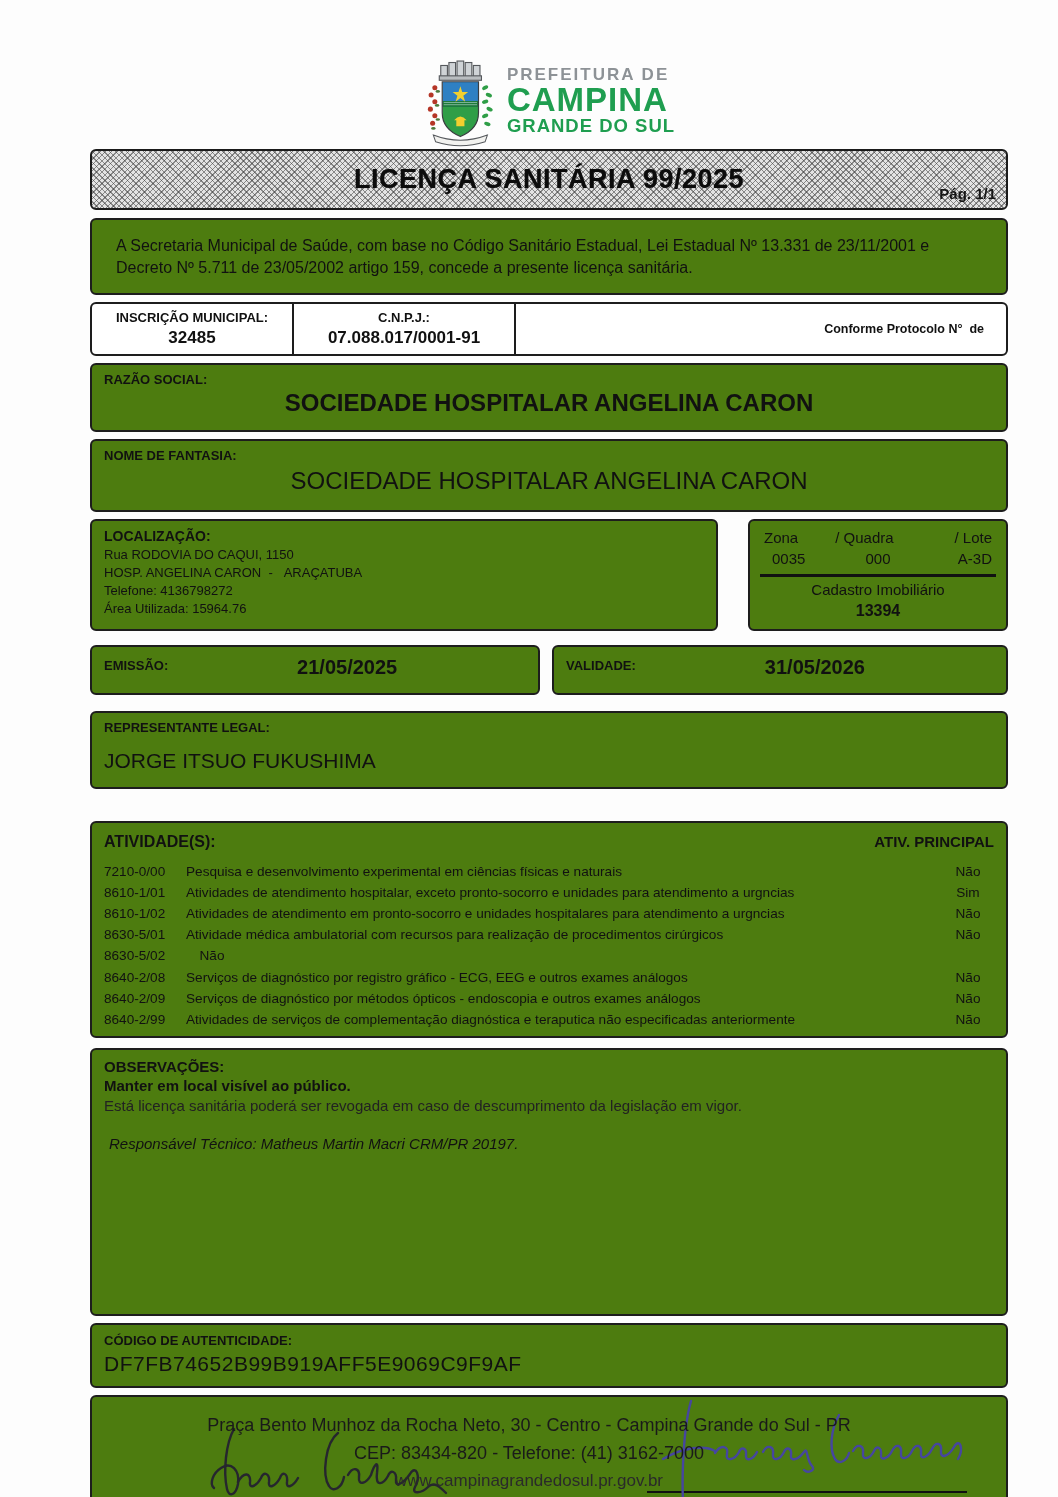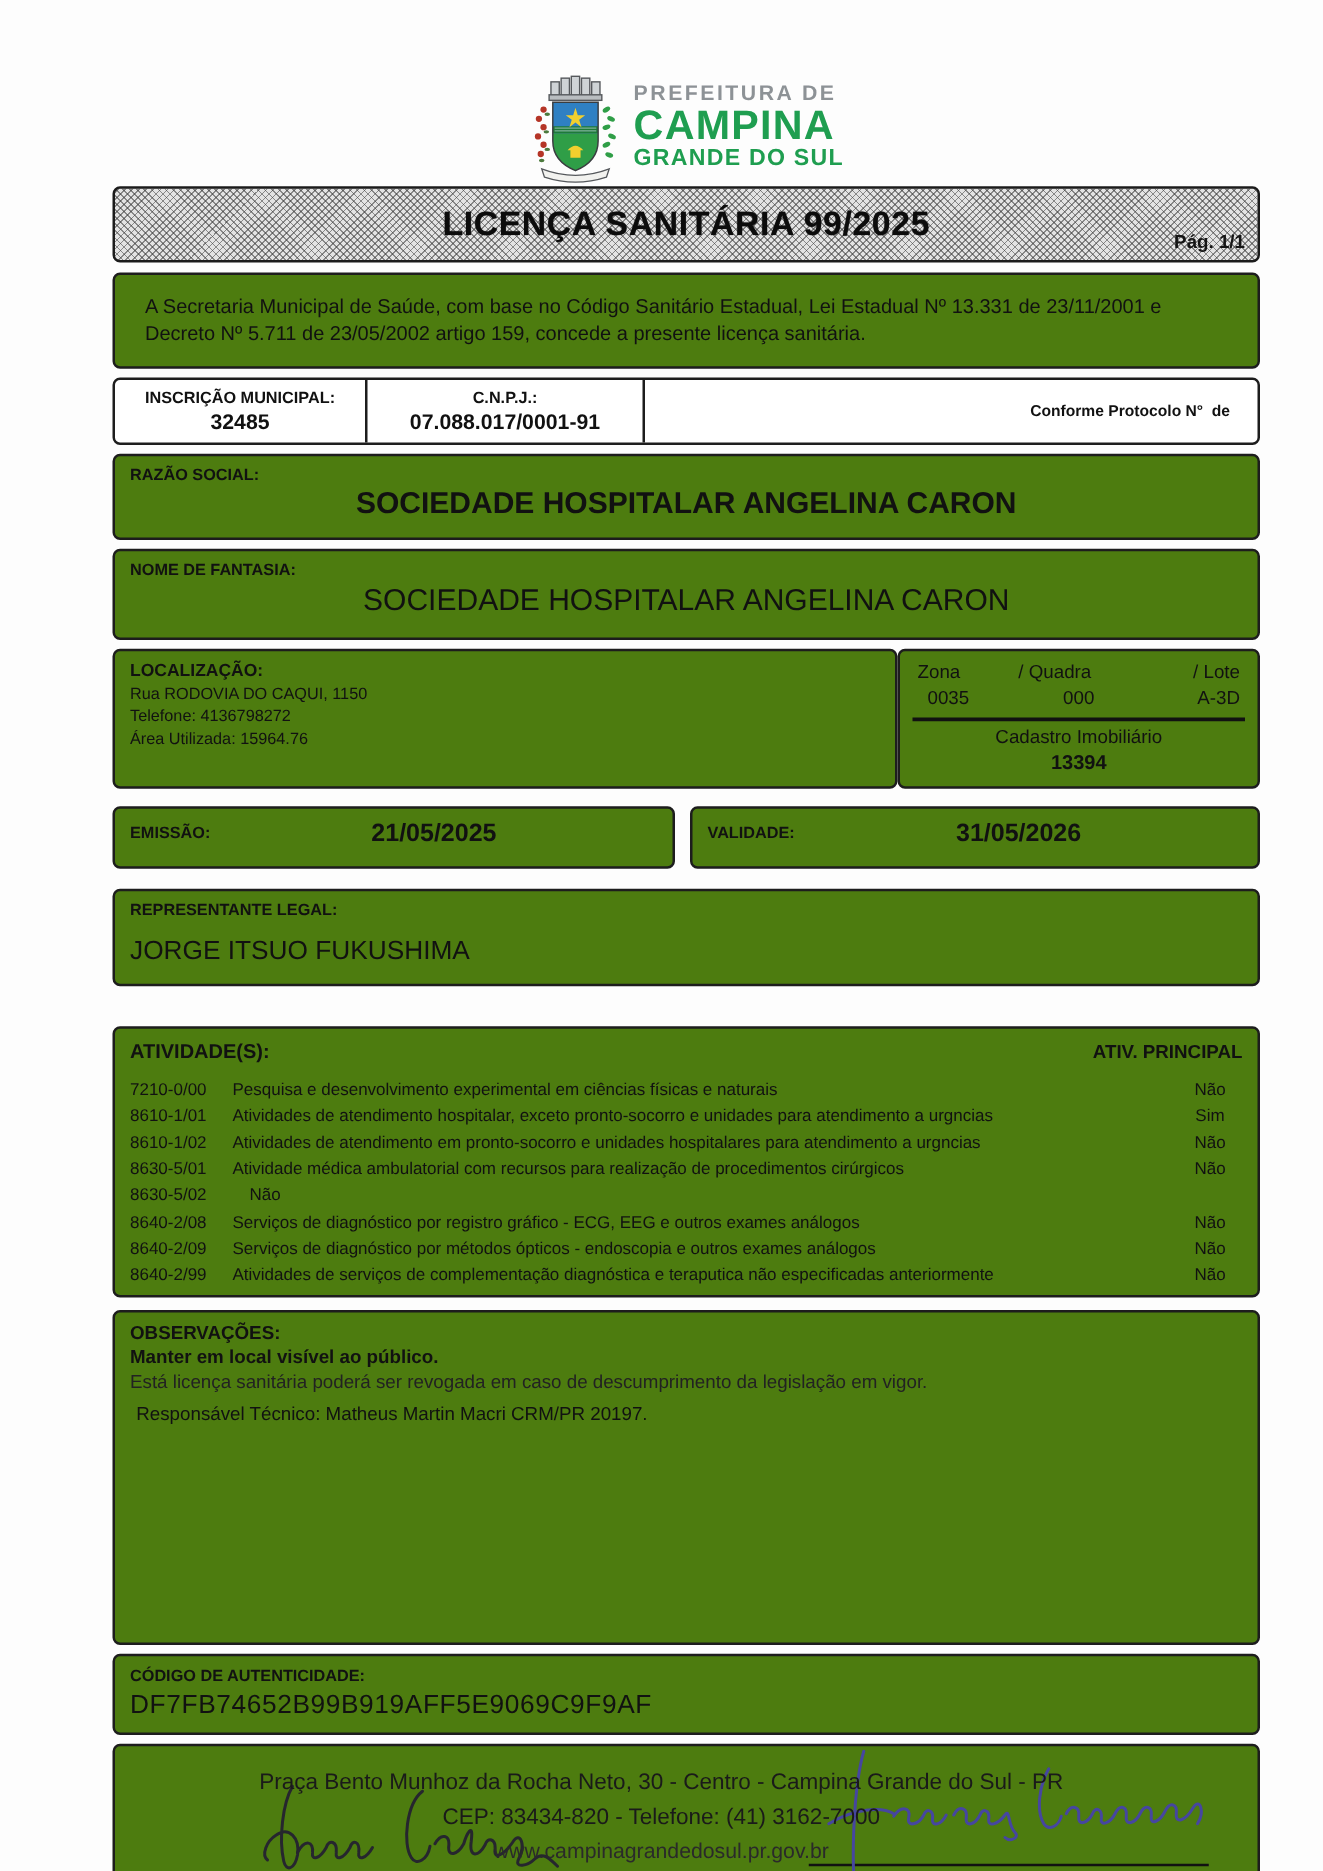--- a/index.html
+++ b/index.html
@@ -56,21 +56,21 @@
   .reg-cell + .reg-cell { border-left: 2px solid #1d1d1d; }
   .reg-insc { width: 200px; }
   .reg-cnpj { width: 222px; }
   .reg-proto { flex: 1; display: flex; align-items: center; justify-content: flex-end; padding-right: 22px; }
   .reg-val { font-size: 17px; font-weight: bold; margin-top: 3px; }
 
   .center-val-bold { text-align: center; font-size: 24px; font-weight: bold; padding: 2px 0 6px; }
   .center-val { text-align: center; font-size: 24px; padding: 4px 0 8px; }
 
   
-  .loc-row { display: flex; margin-bottom: 7px; }
+  .loc-row { display: flex; gap: 30px; margin-bottom: 7px; }
   .loc-box { width: 628px; min-height: 112px; }
   .loc-line { font-size: 13px; margin-top: 3px; }
   .loc-line:first-of-type { margin-top: 8px; }
   .cad-box { flex: 1; padding: 6px 14px; }
   .zql-grid { display: grid; grid-template-columns: 1fr 1.2fr 1fr; font-size: 15px; }
   .zql-grid div { padding: 2px 0; }
   .zql-rule { border-top: 3px solid #111; margin: 5px -4px 4px; }
   .cad-label { text-align: center; font-size: 15px; }
   .cad-value { text-align: center; font-size: 16px; font-weight: bold; margin-top: 4px; }
 
@@ -92,21 +92,21 @@
   .ativ-principal { font-size: 15px; font-weight: bold; }
   .ativ-row { display: flex; font-size: 13.6px; line-height: 1.55; }
   .ativ-code { width: 82px; flex: none; }
   .ativ-desc { flex: 1; }
   .ativ-flag { width: 52px; flex: none; text-align: center; }
 
   
   .obs-box { height: 268px; padding: 8px 12px; }
   .obs-bold { font-size: 15px; font-weight: bold; margin-top: 2px; }
   .obs-line { font-size: 15px; margin-top: 3px; color: #222; }
-  .obs-line3 { font-size: 15px; margin-top: 9px; padding-left: 5px; }
+  .obs-line3 { font-size: 15px; margin-top: 21px; padding-left: 5px; font-style: italic; }
 
   
   .cod-box { padding: 8px 12px 10px; }
   .cod-val { font-size: 21px; margin-top: 4px; letter-spacing: .5px; }
 
   
   .sig-box { position: relative; height: 150px; margin-bottom: 14px; }
   .sig-block { position: absolute; }
   .sig-left { left: 80px; top: 18px; width: 310px; }
   .sig-right { left: 555px; top: 0px; width: 320px; }
@@ -221,20 +221,21 @@
 
     <div class="box">
       <div class="lbl">NOME DE FANTASIA:</div>
       <div class="center-val">SOCIEDADE HOSPITALAR ANGELINA CARON</div>
     </div>
 
     <div class="loc-row">
       <div class="box loc-box">
         <div class="lbl" style="font-size:14px">LOCALIZAÇÃO:</div>
         <div class="loc-line">Rua RODOVIA DO CAQUI, 1150</div>
+        <div class="loc-line">HOSP. ANGELINA CARON&nbsp;&nbsp;-&nbsp;&nbsp;&nbsp;ARAÇATUBA</div>
         <div class="loc-line">Telefone: 4136798272</div>
         <div class="loc-line">Área Utilizada: 15964.76</div>
       </div>
       <div class="box cad-box">
         <div class="zql-grid">
           <div>Zona</div>
           <div>/ Quadra</div>
           <div style="text-align:right">/ Lote</div>
         </div>
         <div class="zql-grid">

